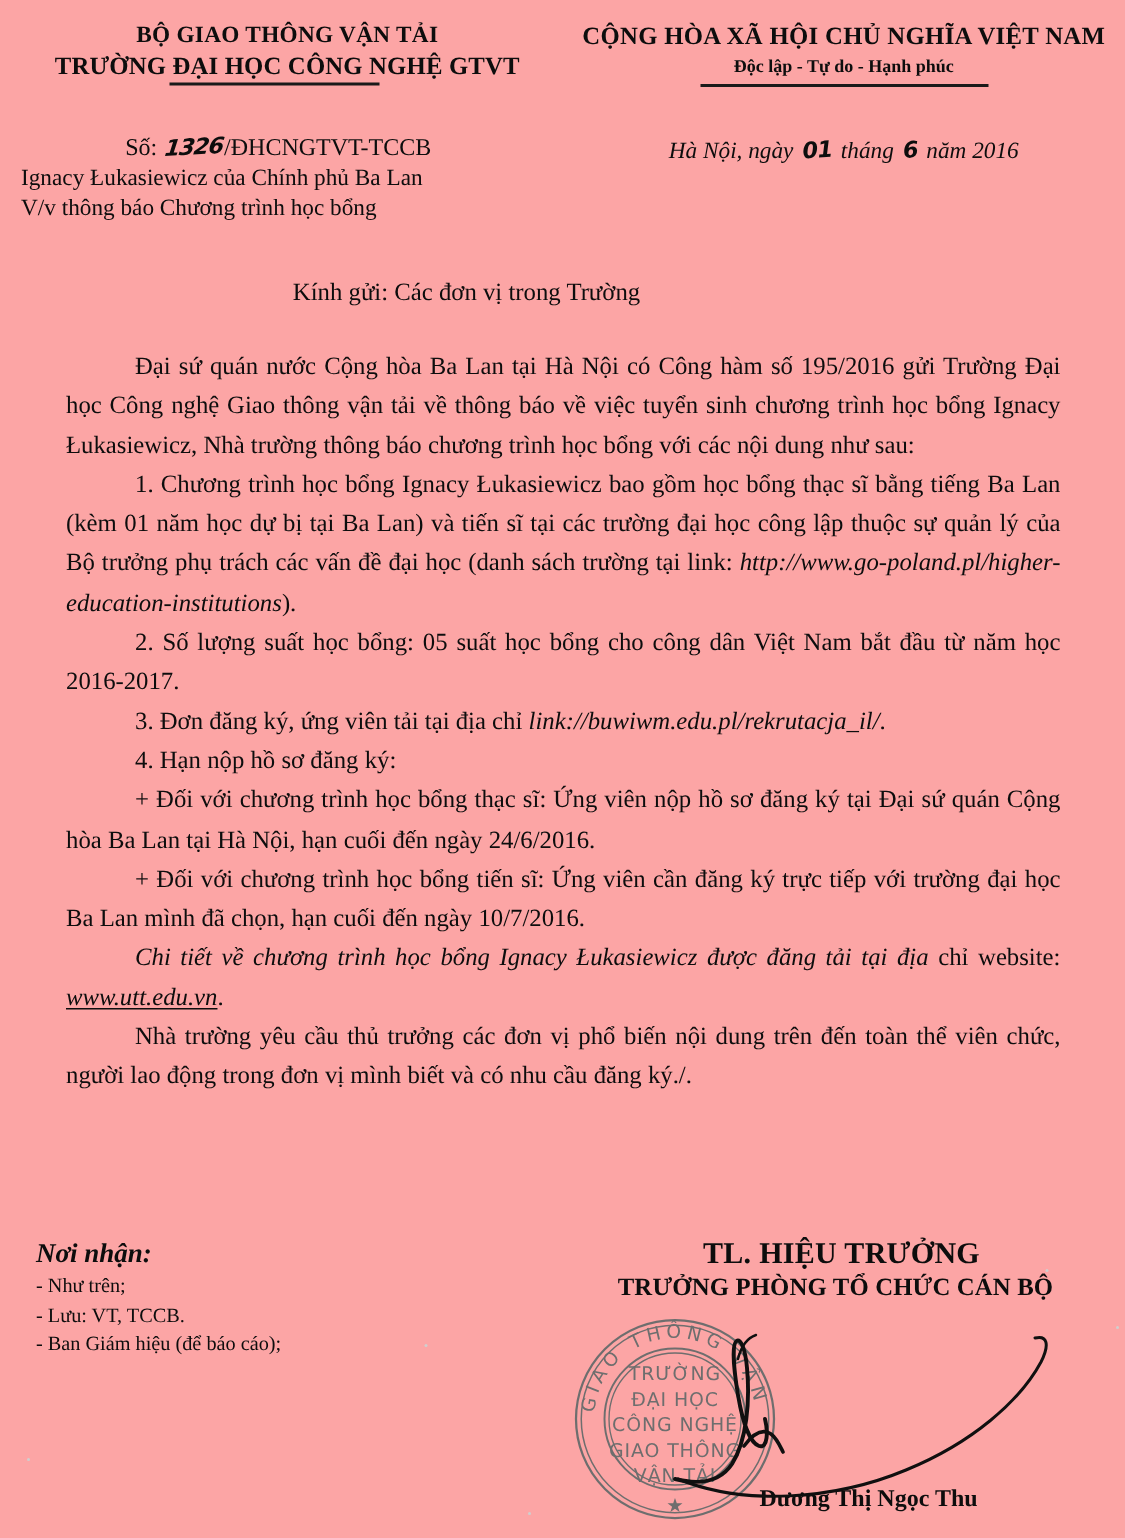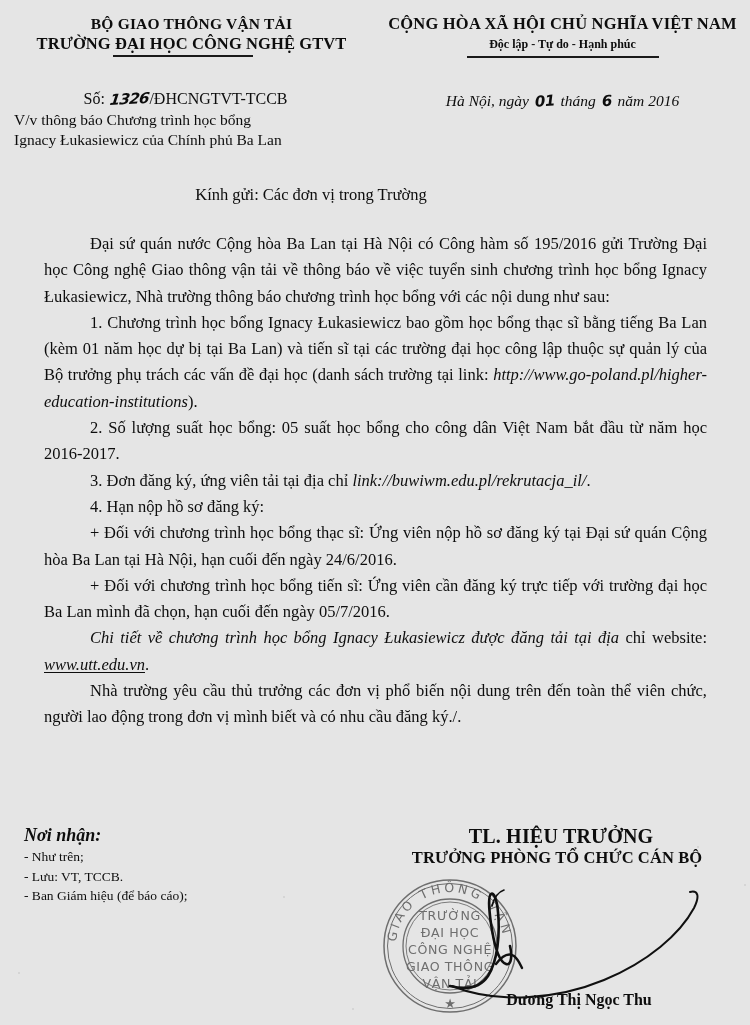--- a/index.html
+++ b/index.html
@@ -6,21 +6,21 @@
   html, body {
     margin: 0;
     padding: 0;
     background: #ffffff;
   }
 
   #page {
     position: relative;
     width: 750px;
     height: 1025px;
-    background: #e5e5e5;
+    background: #fca5a5;
     overflow: hidden;
     font-family: "Liberation Serif", "DejaVu Serif", serif;
     color: #0d0d0d;
     -webkit-font-smoothing: none;
   }
 
   
   .header-row {
     position: absolute;
     top: 14px;
@@ -290,22 +290,22 @@
       <div class="rule-right"></div>
     </div>
   </div>
 
   <div class="meta-row">
     <div class="meta-left">
       <div class="so-line">
         <span>Số:</span>
         <span class="handwritten">1326</span><span>/ĐHCNGTVT-TCCB</span>
       </div>
+      <div class="subject-line">Ignacy Łukasiewicz của Chính phủ Ba Lan</div>
       <div class="subject-line">V/v thông báo Chương trình học bổng</div>
-      <div class="subject-line">Ignacy Łukasiewicz của Chính phủ Ba Lan</div>
     </div>
     <div class="meta-right">
       <div class="date-line">
         <span>Hà Nội, ngày</span>
         <span class="hw-date">01</span>
         <span>tháng</span>
         <span class="hw-date">6</span>
         <span>năm 2016</span>
       </div>
     </div>
@@ -320,21 +320,21 @@
     <p class="para"><span>1. Chương trình học bổng Ignacy Łukasiewicz bao gồm học bổng thạc sĩ bằng tiếng Ba Lan (kèm 01 năm học dự bị tại Ba Lan) và tiến sĩ tại các trường đại học công lập thuộc sự quản lý của Bộ trưởng phụ trách các vấn đề đại học (danh sách trường tại link: </span><span class="italic-url">http://www.go-poland.pl/higher-education-institutions</span><span>).</span></p>
 
     <p class="para">2. Số lượng suất học bổng: 05 suất học bổng cho công dân Việt Nam bắt đầu từ năm học 2016-2017.</p>
 
     <p class="para"><span>3. Đơn đăng ký, ứng viên tải tại địa chỉ </span><span class="italic-url">link://buwiwm.edu.pl/rekrutacja_il/</span><span>.</span></p>
 
     <p class="para">4. Hạn nộp hồ sơ đăng ký:</p>
 
     <p class="para">+ Đối với chương trình học bổng thạc sĩ: Ứng viên nộp hồ sơ đăng ký tại Đại sứ quán Cộng hòa Ba Lan tại Hà Nội, hạn cuối đến ngày 24/6/2016.</p>
 
-    <p class="para">+ Đối với chương trình học bổng tiến sĩ: Ứng viên cần đăng ký trực tiếp với trường đại học Ba Lan mình đã chọn, hạn cuối đến ngày 05/7/2016.</p>
+    <p class="para">+ Đối với chương trình học bổng tiến sĩ: Ứng viên cần đăng ký trực tiếp với trường đại học Ba Lan mình đã chọn, hạn cuối đến ngày 10/7/2016.</p>
 
     <p class="para"><span class="italic-run">Chi tiết về chương trình học bổng Ignacy Łukasiewicz được đăng tải tại địa</span> <span>chỉ website: </span><span class="underline-url">www.utt.edu.vn</span><span>.</span></p>
 
     <p class="para">Nhà trường yêu cầu thủ trưởng các đơn vị phổ biến nội dung trên đến toàn thể viên chức, người lao động trong đơn vị mình biết và có nhu cầu đăng ký./.</p>
   </div>
 
   <div class="footer">
 
     <div class="noi-nhan">
       <div class="noi-nhan-title">Nơi nhận:</div>

